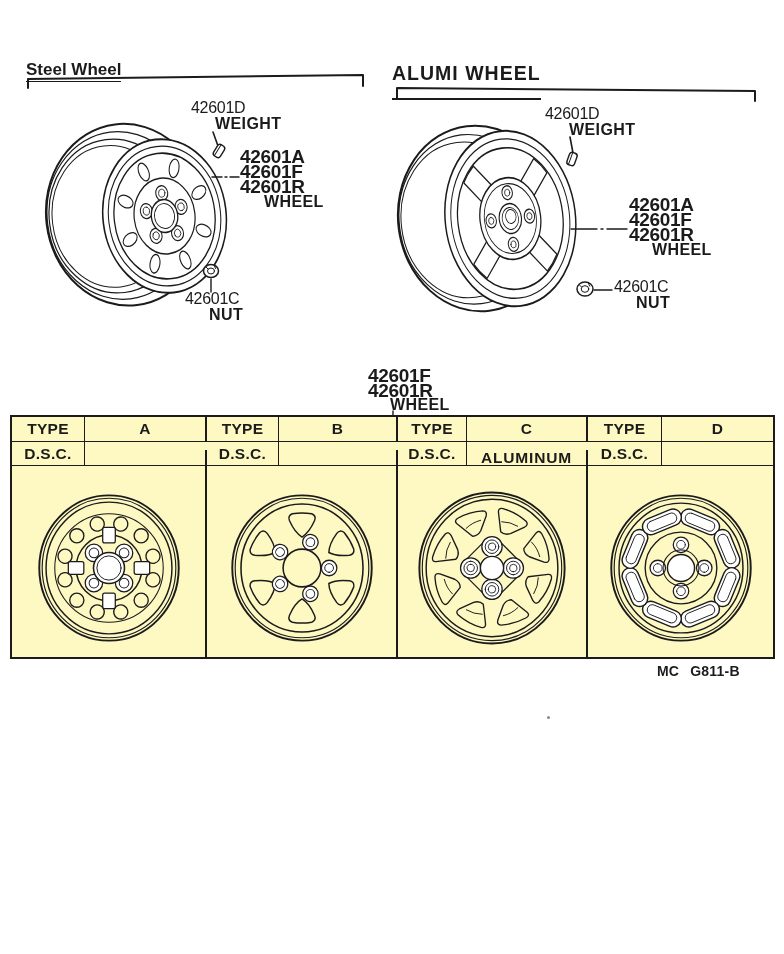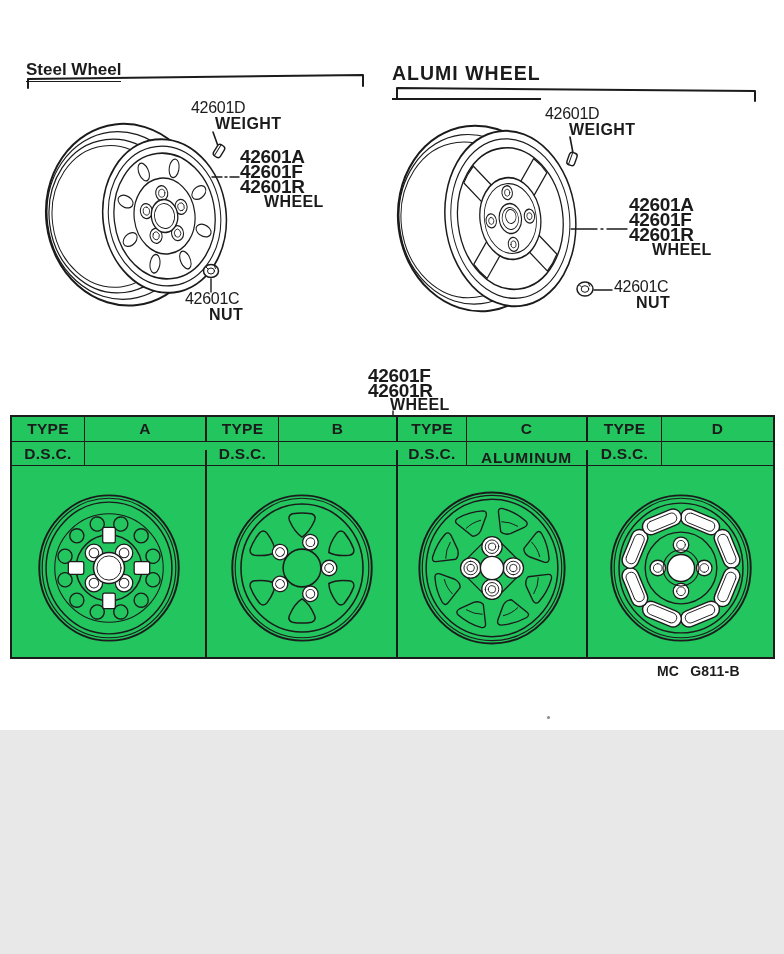--- a/index.html
+++ b/index.html
@@ -1,18 +1,18 @@
 <!DOCTYPE html>
 <html><head>
 <meta charset="utf-8">
 <style>
   html,body{margin:0;padding:0;background:#e8e8e8;}
   .page{
     position:relative;
-    width:784px;height:730px;
+    width:784px;height:954px;
     margin:0 auto;
     background:#ffffff;
     font-family:"Liberation Sans",sans-serif;
     color:#1b1b1b;
     overflow:hidden;
   }
   .art{position:absolute;left:0;top:0;}
   svg .ln{stroke:#1b1b1b;fill:none;stroke-linecap:round;stroke-linejoin:round;}
   svg .wf{stroke:#1b1b1b;fill:#ffffff;stroke-linecap:round;stroke-linejoin:round;}
 
@@ -23,21 +23,21 @@
   .title-steel{font-size:17px;font-weight:600;border-bottom:1.5px solid #1b1b1b;padding-bottom:1px;}
   .title-alumi{font-size:19.5px;font-weight:700;letter-spacing:1px;border-bottom:2px solid #1b1b1b;padding-bottom:13px;}
   .code{font-size:14px;font-weight:700;word-spacing:7px;letter-spacing:0.2px;}
 
   .parts-table{
     position:absolute;left:10px;top:415px;
     display:grid;
     grid-template-columns:73px 122px 72px 119px 69px 121px 74px 111px;
     grid-template-rows:25px 24px 191px;
     border:2px solid #1b1b1b;
-    background:#22c55e;
+    background:#fef9c3;
   }
   .c{
     display:flex;align-items:center;justify-content:center;
     font-size:15.5px;font-weight:600;letter-spacing:0.3px;
     border-right:1.5px solid #1b1b1b;
     border-bottom:1.5px solid #1b1b1b;
     overflow:hidden;
   }
   .c.secend{border-right-width:2px;}
   .c.last{border-right:none;}

